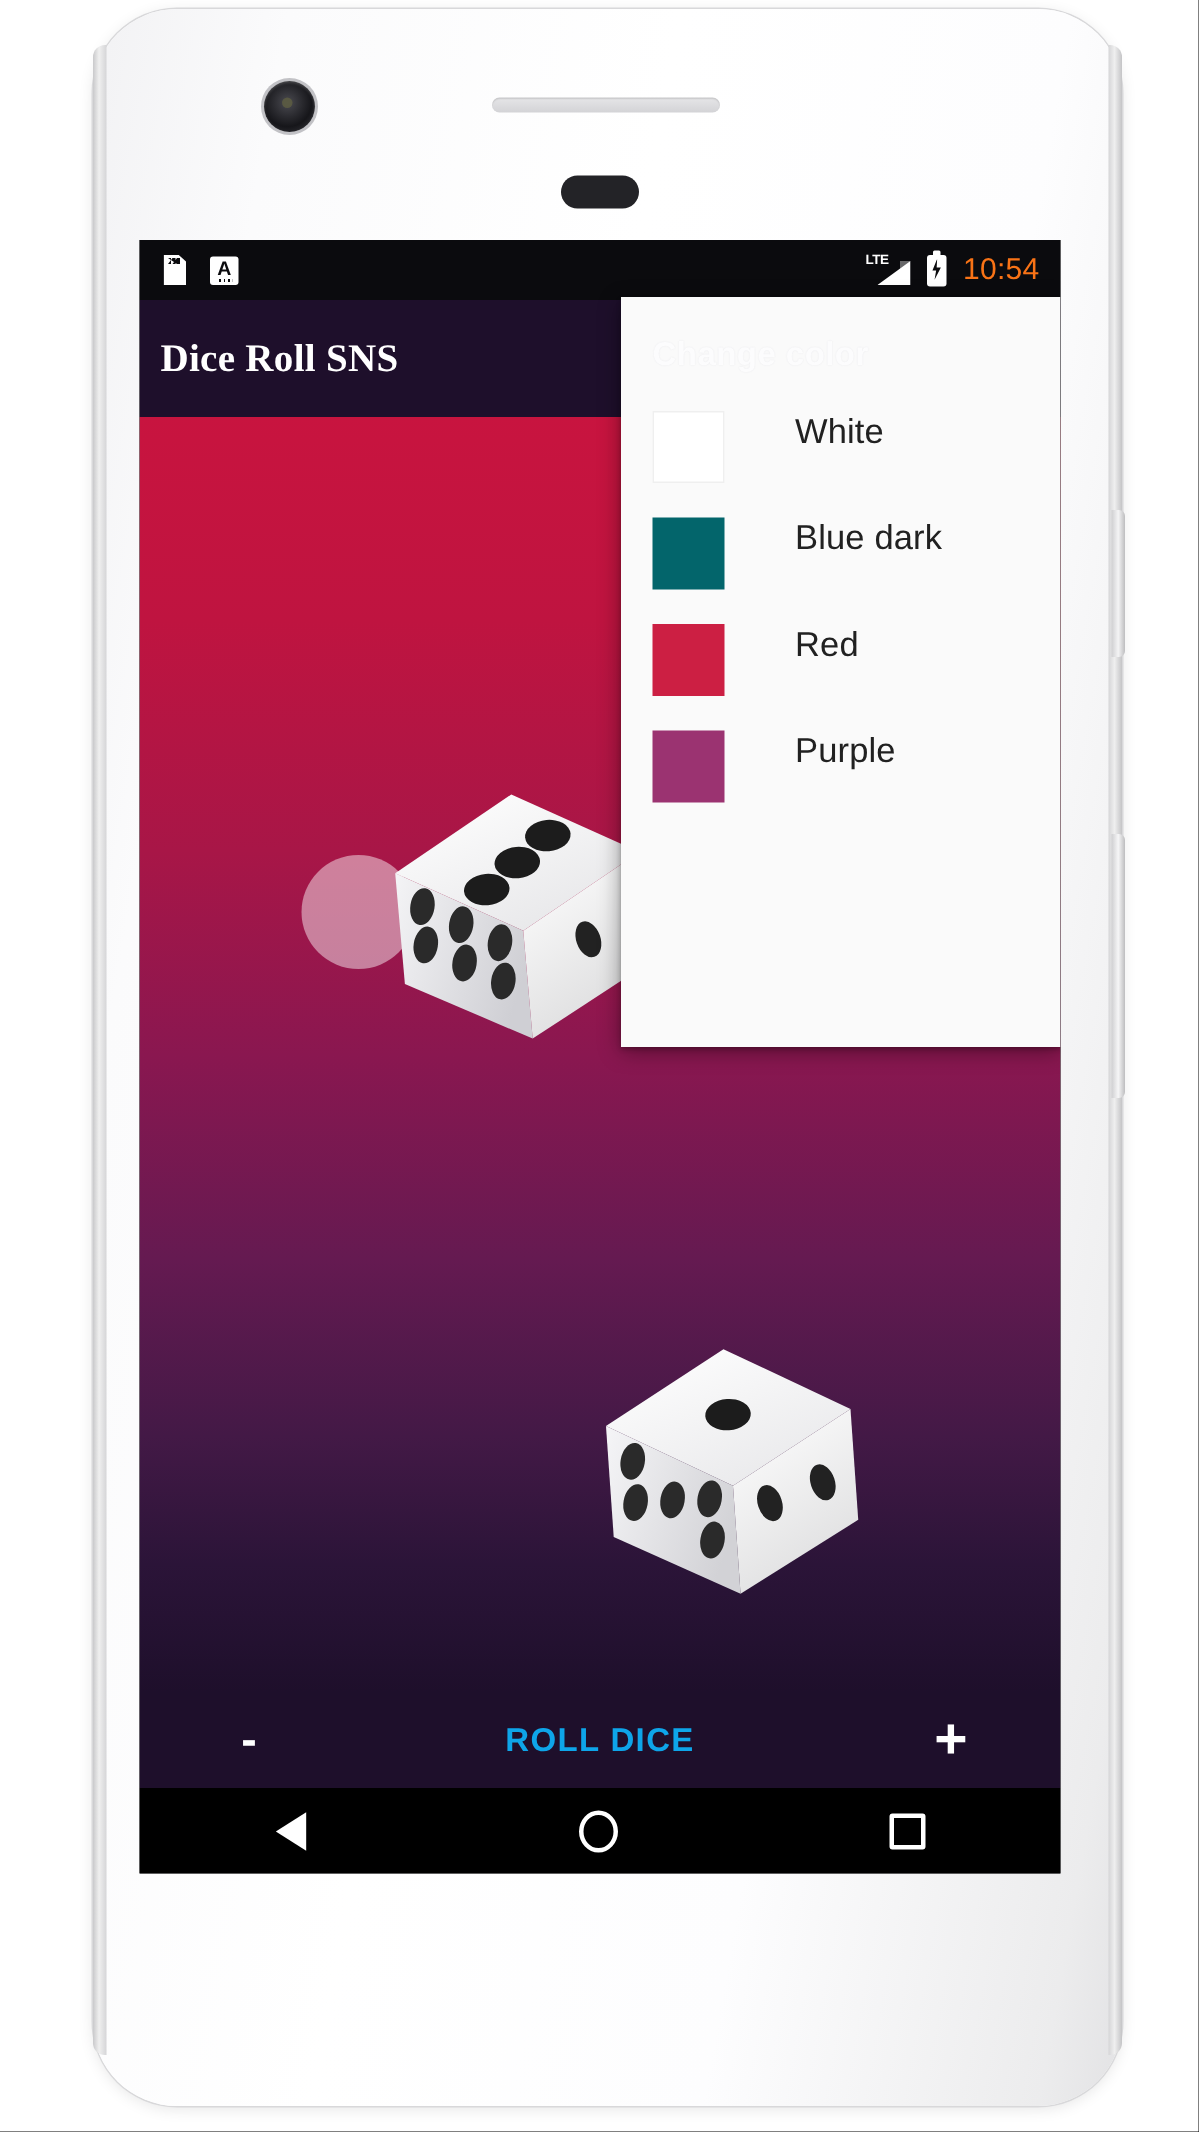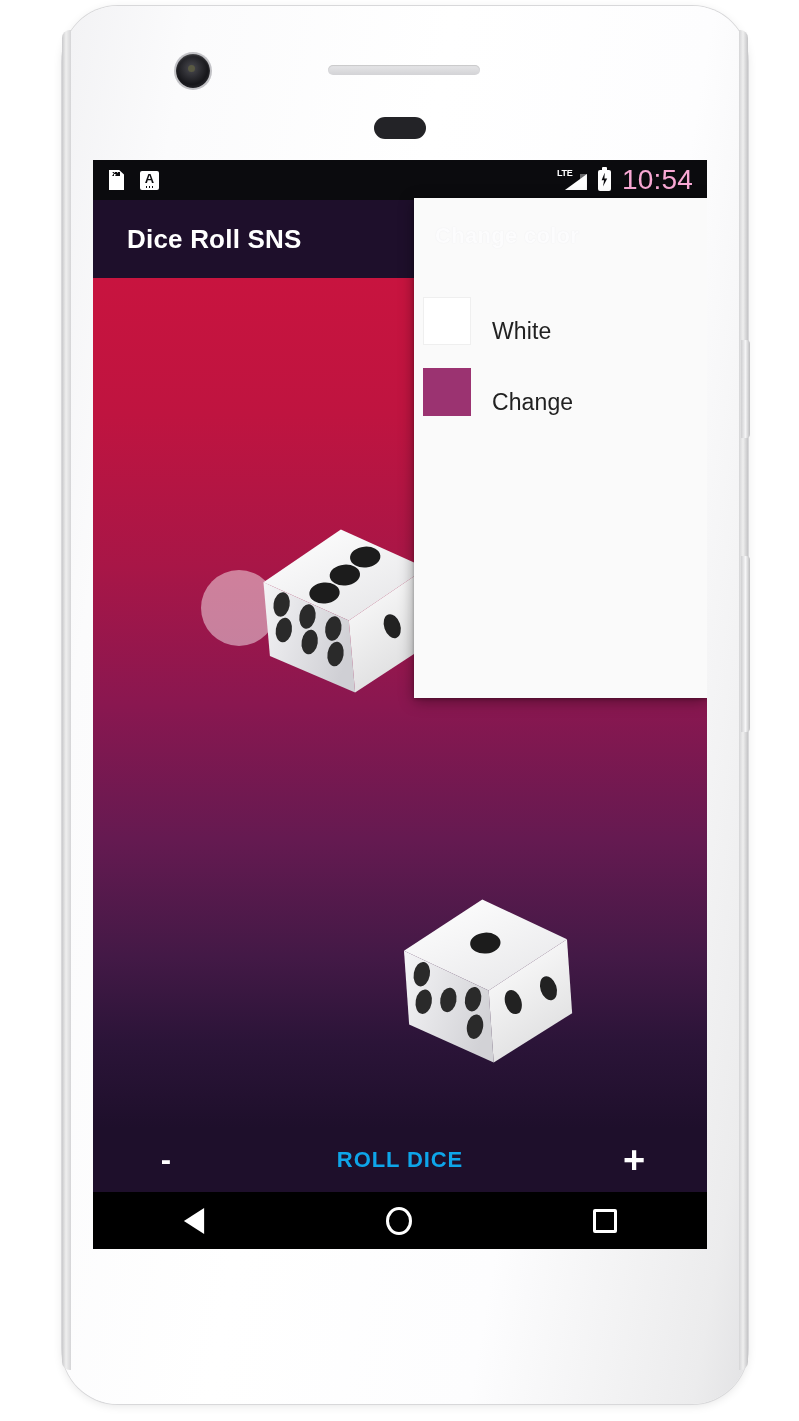--- a/index.html
+++ b/index.html
@@ -117,30 +117,30 @@
   }
   .ico-batt:before{
     content:""; position:absolute; left:4px; top:-3px; width:5px; height:3px;
     background:#fff; border-radius:1px 1px 0 0;
   }
   .ico-batt:after{
     content:"";position:absolute; left:3px; top:3px; width:7px; height:14px;
     background:#0b0b0e;
     clip-path:polygon(55% 0,10% 56%,45% 56%,30% 100%,90% 42%,50% 42%);
   }
-  #clock{ color:#f9a8d4; font-size:28px; letter-spacing:.2px; }
+  #clock{ color:#f97316; font-size:20px; letter-spacing:.2px; }
 
   
   #app-bar{
     position:relative; height:78px; width:100%;
     background:#1e0f2b;
     display:flex; align-items:center;
   }
   #app-title{
-    color:#ffffff; font-size:26px; font-weight:bold; margin-left:34px; letter-spacing:.2px;
+    color:#ffffff; font-size:26px; font-weight:bold; margin-left:14px; letter-spacing:.2px;font-family:Liberation Serif, serif;
   }
 
   
   #content{
     position:relative; height:850px; width:100%;
     background:linear-gradient(180deg,
        #c8143f 0%,
        #bf1440 16%,
        #a81647 34%,
        #8a1750 50%,
@@ -206,21 +206,21 @@
     z-index:30;
     overflow:hidden;
   }
   #dropdown-header{
     height:76px; display:flex; align-items:center; padding-left:21px;
     color:rgba(255,255,255,.86);
     font-size:22px; font-weight:bold; letter-spacing:.3px;
     text-shadow:0 0 1px rgba(230,230,235,.9);
   }
   .menu-item{
-    height:71px; display:flex; align-items:flex-end; padding-left:9px;
+    height:71px; display:flex; align-items:flex-start; padding-left:21px;gap:26px;
   }
   .swatch{
     width:48px; height:48px; flex:0 0 48px;
   }
   .swatch.white-sw{ border:1px solid #efefef; }
   .menu-label{
     margin-left:21px; color:#212121; font-size:23px; letter-spacing:.1px;
   }
 </style>
 </head>
@@ -357,21 +357,29 @@
   <div id="dropdown">
     <div id="dropdown-header">Change color</div>
 
     <div class="menu-item">
       <span class="swatch white-sw" style="background:#ffffff"></span>
       <span class="menu-label">White</span>
     </div>
 
 
 
-
+    <div class="menu-item">
+      <span class="swatch" style="background:#03656b"></span>
+      <span class="menu-label">Blue dark</span>
+    </div>
+
+    <div class="menu-item">
+      <span class="swatch" style="background:#cc1f43"></span>
+      <span class="menu-label">Red</span>
+    </div>
 
     <div class="menu-item">
       <span class="swatch" style="background:#9b3371"></span>
-      <span class="menu-label">Change</span>
+      <span class="menu-label">Purple</span>
     </div>
   </div>
 
 </div>
 
 </body></html>

